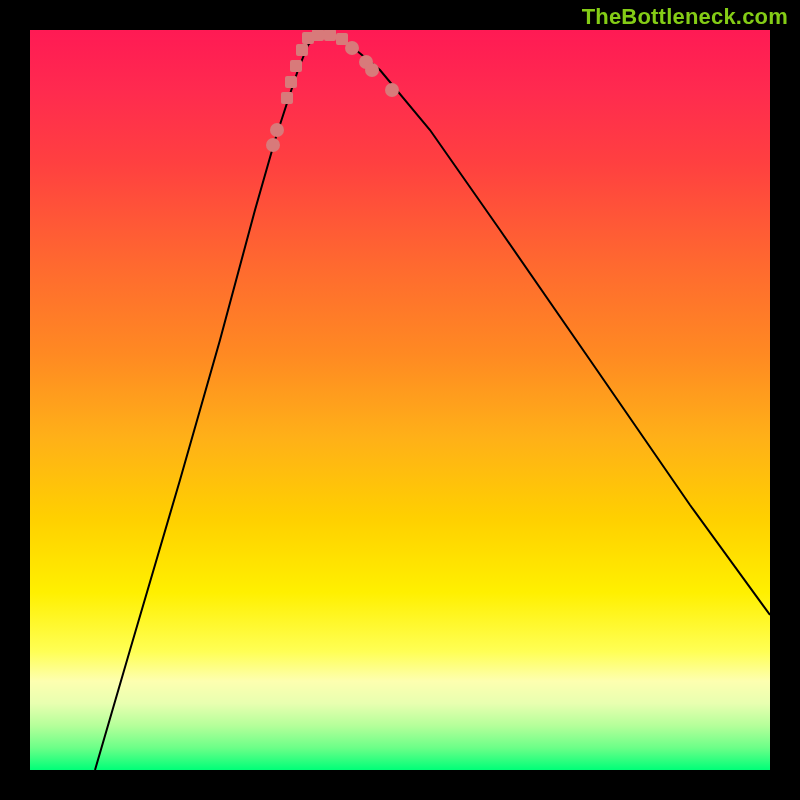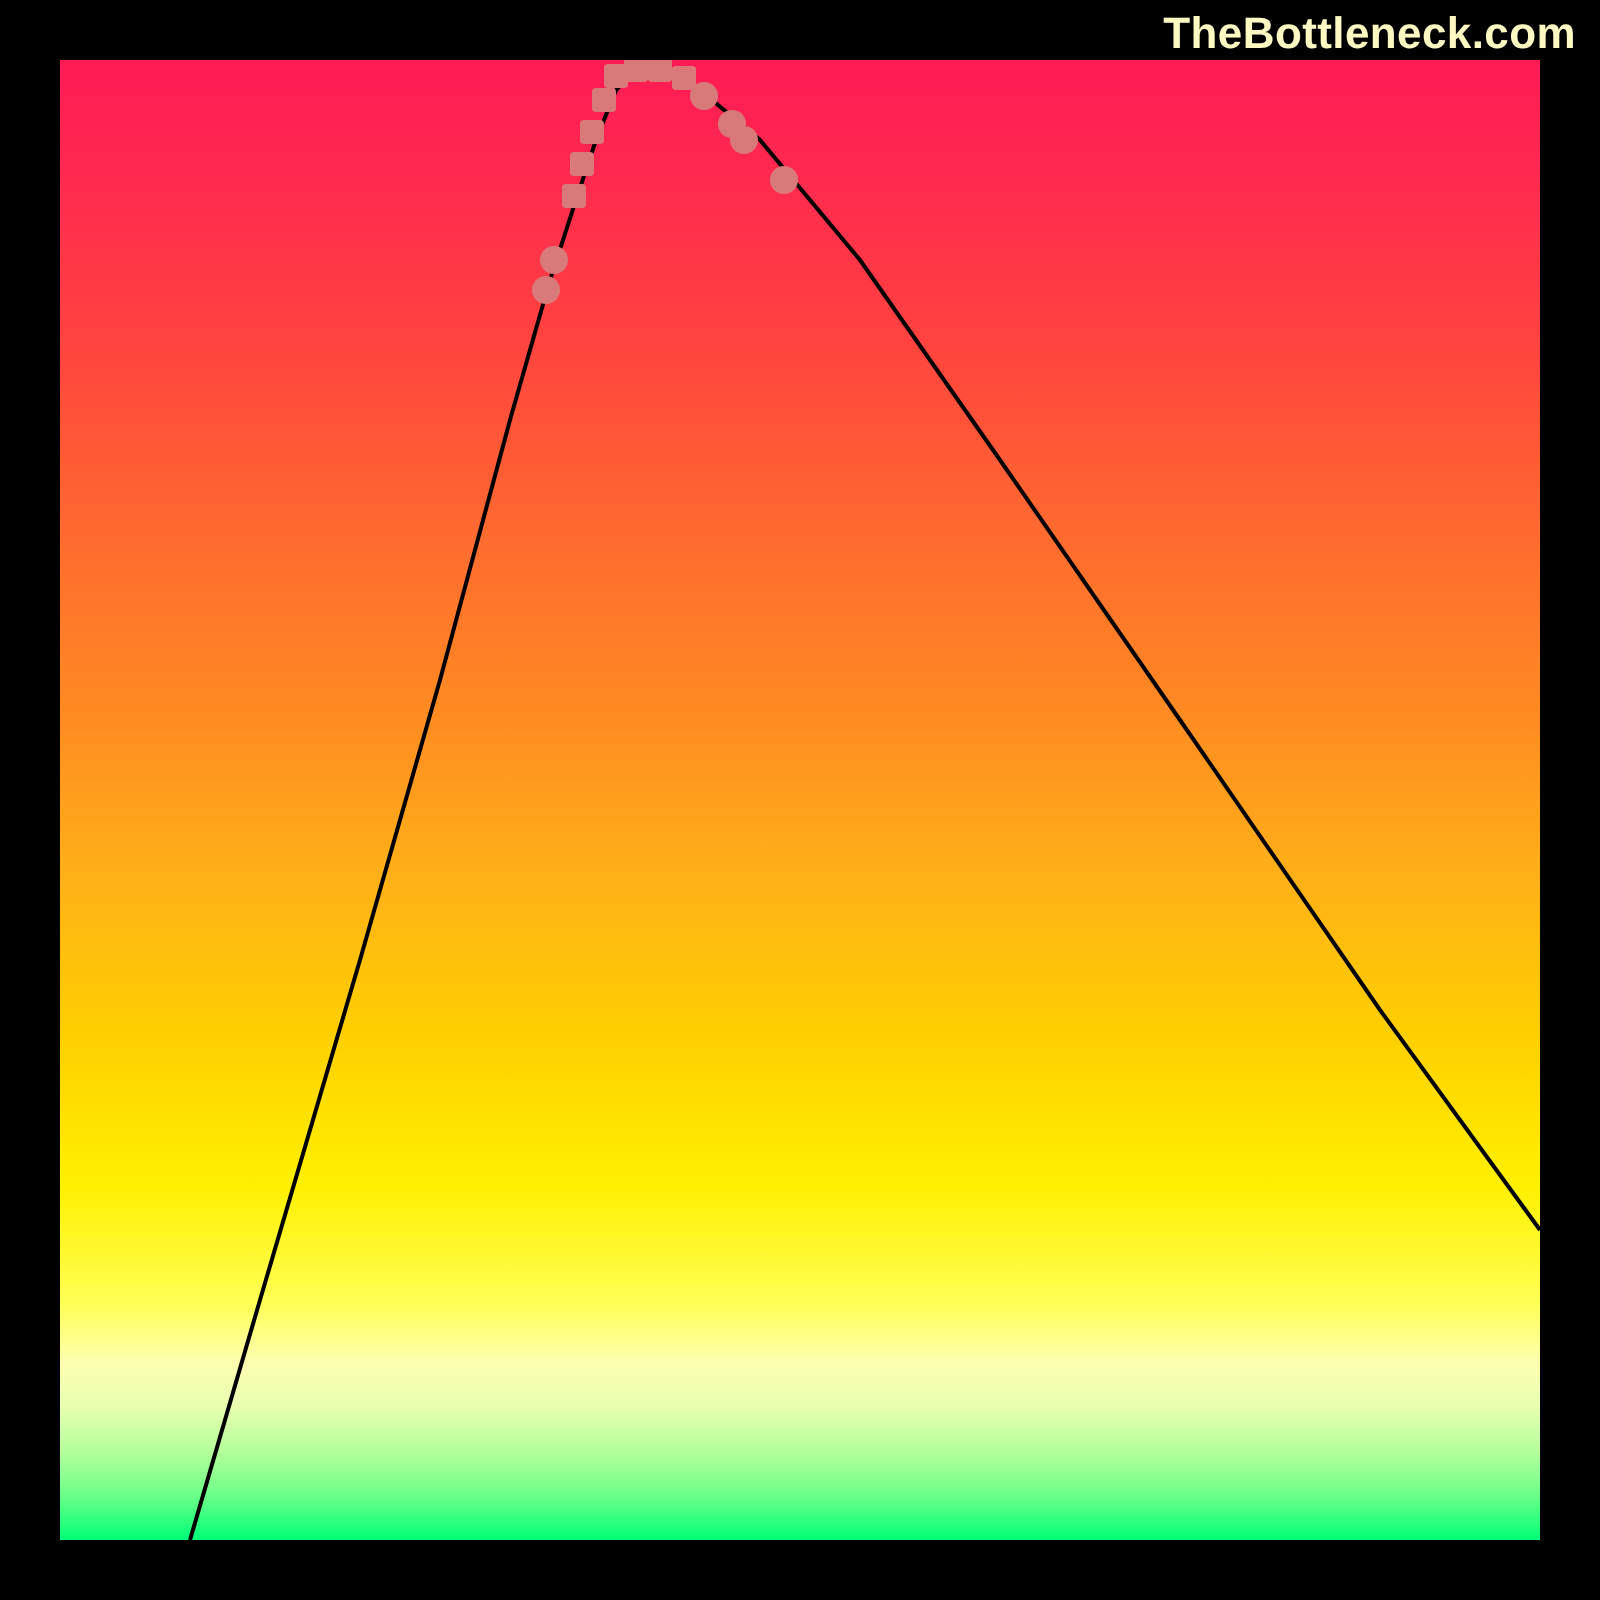--- a/index.html
+++ b/index.html
@@ -10,21 +10,21 @@
     height: 800px;
     background: #000;
   }
   .watermark {
     position: absolute;
     top: 4px;
     right: 12px;
     font-family: Arial, Helvetica, sans-serif;
     font-size: 22px;
     font-weight: 600;
-    color: #fef9c3;
+    color: #84cc16;
     letter-spacing: 0.2px;
     z-index: 5;
   }
   .plot {
     position: absolute;
     left: 30px;
     top: 30px;
     width: 740px;
     height: 740px;
     overflow: hidden;

